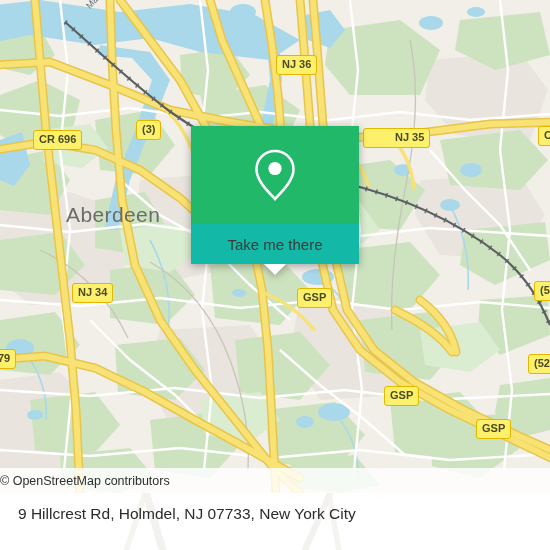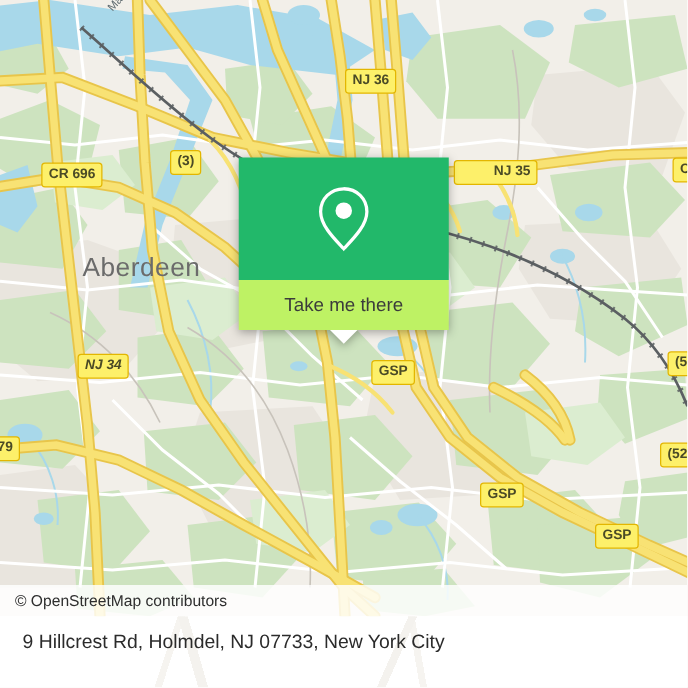--- a/index.html
+++ b/index.html
@@ -74,21 +74,21 @@
   }
   #popup-green {
     height: 98px;
     background: #22b86a;
     display: flex;
     align-items: center;
     justify-content: center;
   }
   #popup-footer {
     height: 40px;
-    background: #bef264;
+    background: #14b8a6;
     display: flex;
     align-items: center;
     justify-content: center;
     position: relative;
   }
   #popup-footer-label {
     font-family: "Liberation Sans", sans-serif;
     font-size: 15px;
     color: #3b3b3b;
   }
@@ -107,21 +107,20 @@
   #attribution {
     position: absolute;
     left: 0;
     top: 468px;
     width: 550px;
     height: 25px;
     background: rgba(255,255,255,.82);
     display: flex;
     align-items: center;
     box-sizing: border-box;
-    padding-left: 12px;
   }
   #attribution-text {
     font-family: "Liberation Sans", sans-serif;
     font-size: 12.5px;
     color: #2e2e2e;
   }
 
   
   #bottombar {
     position: absolute;
@@ -347,21 +346,21 @@
 
     <div class="city-label" style="left:66px; top:203px;">Aberdeen</div>
 
     <div class="water-label" style="left:84px; top:4px; transform:rotate(-48deg); transform-origin:left top;">Matawan Creek</div>
 
     <div class="shield" style="left:235px; top:55px;margin-left:41px;">NJ 36</div>
     <div class="shield" style="left:33px;  top:130px;">CR 696</div>
     <div class="shield" style="left:136px; top:120px;">(3)</div>
     <div class="shield" style="left:363px; top:128px;padding-left:31px;">NJ 35</div>
     <div class="shield" style="left:538px; top:126px;">C</div>
-    <div class="shield" style="left:62px;  top:283px;font-style:italic;">NJ 34</div>
+    <div class="shield" style="left:72px;  top:283px;">NJ 34</div>
     <div class="shield" style="left:-8px; top:349px;">79</div>
     <div class="shield" style="left:297px; top:288px;">GSP</div>
     <div class="shield" style="left:534px; top:281px;">(5</div>
     <div class="shield" style="left:528px; top:354px;">(52</div>
     <div class="shield" style="left:384px; top:386px;">GSP</div>
     <div class="shield" style="left:476px; top:419px;">GSP</div>
 
     <div id="popup">
       <div id="popup-green">
         <svg width="44" height="54" viewBox="0 0 44 54">

